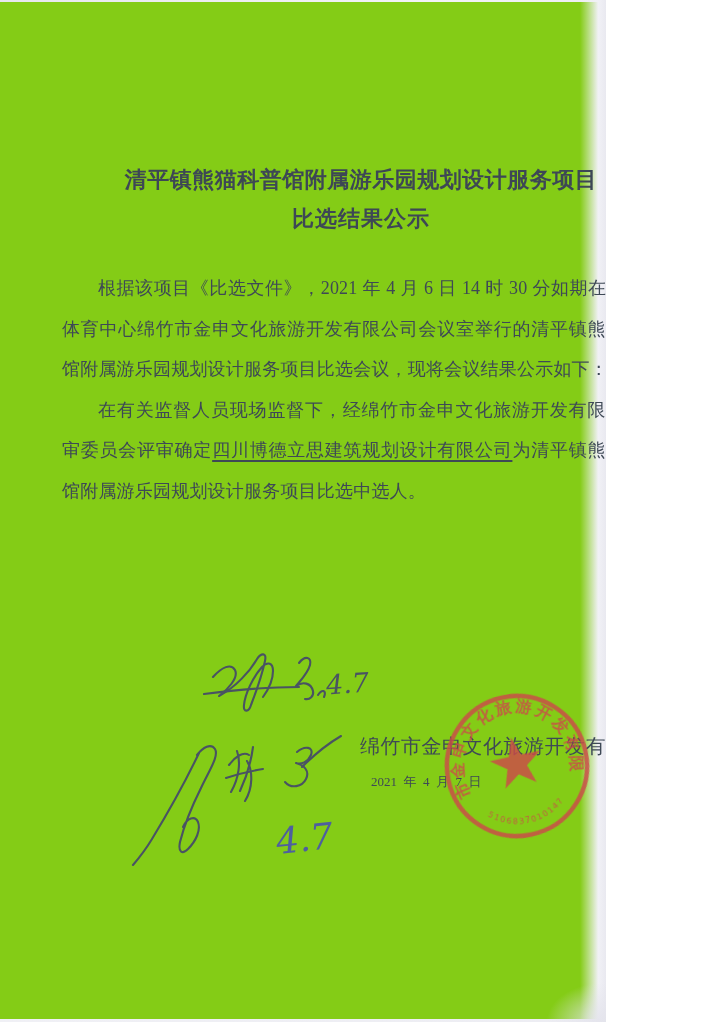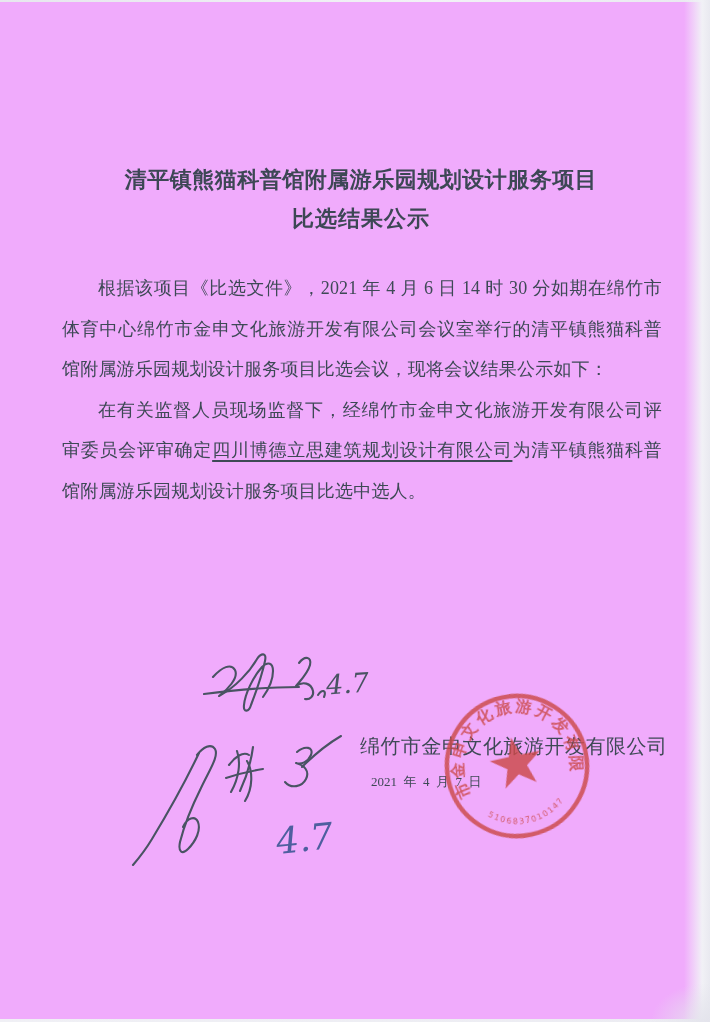--- a/index.html
+++ b/index.html
@@ -2,23 +2,23 @@
 <html><head>
 <meta charset="utf-8">
 <style>
   html, body {
     margin: 0; padding: 0;
     background: #ffffff;
     font-family: "Liberation Serif", "DejaVu Serif", serif;
   }
   .page {
     position: relative;
-    width: 710px;
+    width: 606px;
     height: 1022px;
-    background: #f0abfc;
+    background: #84cc16;
     overflow: hidden;
   }
   
   .edge-top { position:absolute; left:0; top:0; width:722px; height:2px;
     background: linear-gradient(90deg,#e7e7ee,#f2f2f6 60%,#e9e9f0); }
   .edge-right { position:absolute; right:0; top:0; width:26px; height:1022px;
     background: linear-gradient(90deg, rgba(240,240,246,0) 0%, #f1f1f6 70%, #e9e9f0 100%); }
   .edge-bottom { position:absolute; left:0; bottom:0; width:722px; height:3px;
     background: linear-gradient(90deg,#f0f0f5,#ececf2); }
   .corner-br { position:absolute; right:0; bottom:0; width:60px; height:40px;

